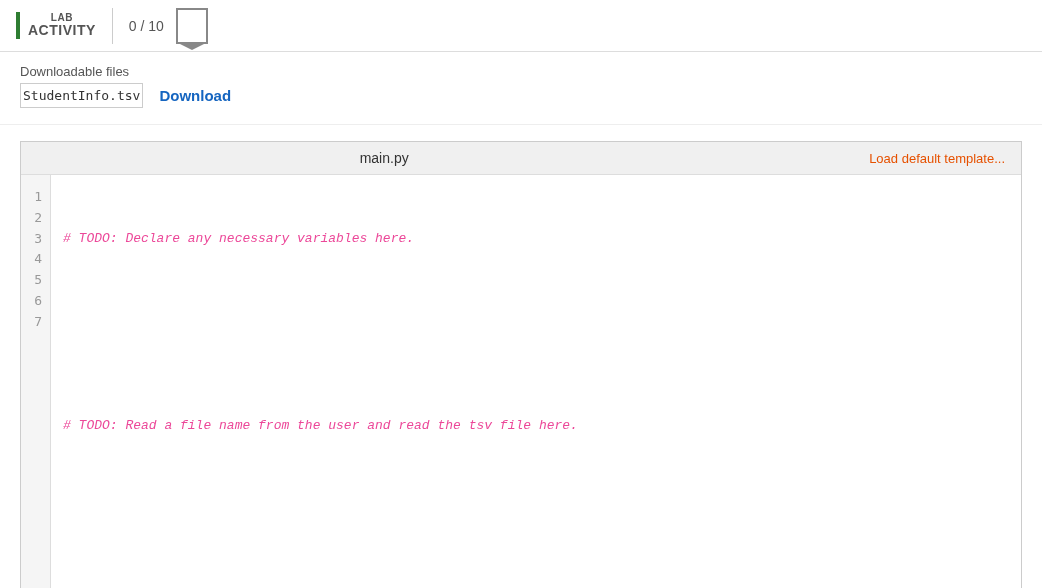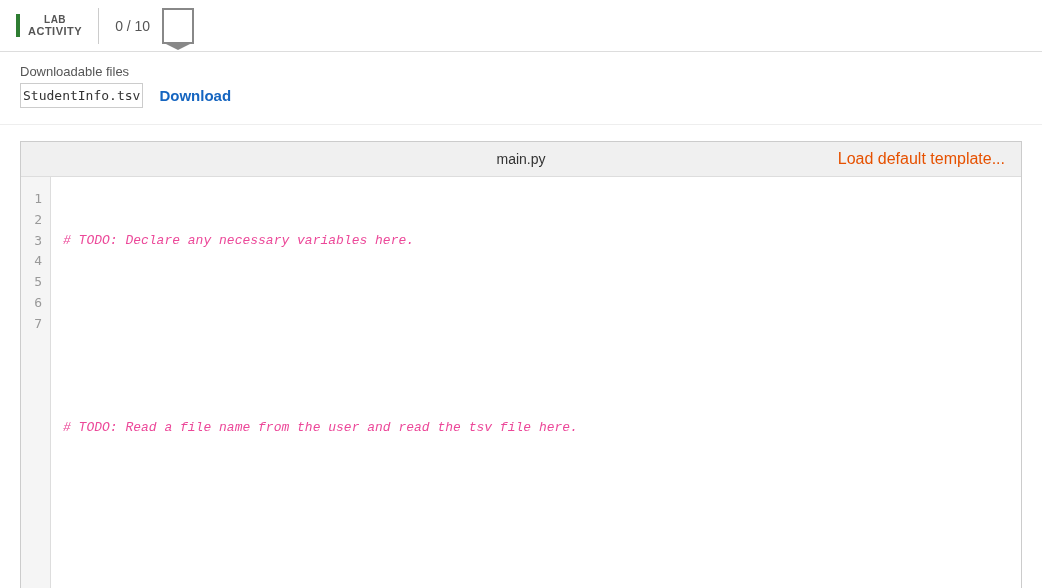--- a/index.html
+++ b/index.html
@@ -23,21 +23,21 @@
       margin-right: 16px;
       line-height: 1.1;
     }
     .lab-badge .lab-text {
       font-size: 10px;
       font-weight: bold;
       color: #555;
       letter-spacing: 0.5px;
     }
     .lab-badge .activity-text {
-      font-size: 11px;
+      font-size: 14px;
       font-weight: bold;
       color: #555;
       letter-spacing: 0.5px;
     }
     .header-divider {
       width: 1px;
       height: 36px;
       background: #ccc;
       margin-right: 16px;
     }
@@ -116,25 +116,25 @@
       display: flex;
       align-items: center;
       justify-content: space-between;
       padding: 8px 16px;
       background: #f0f0f0;
       border-bottom: 1px solid #ddd;
     }
     .editor-filename {
       font-size: 14px;
       color: #333;
-      text-align: center;
+      text-align: left;
       flex: 1;
     }
     .load-template-link {
-      font-size: 16px;
+      font-size: 13px;
       color: #e65100;
       text-decoration: none;
       cursor: pointer;
     }
     .editor-body {
       display: flex;
       background: #fff;
       min-height: 300px;
       position: relative;
     }

